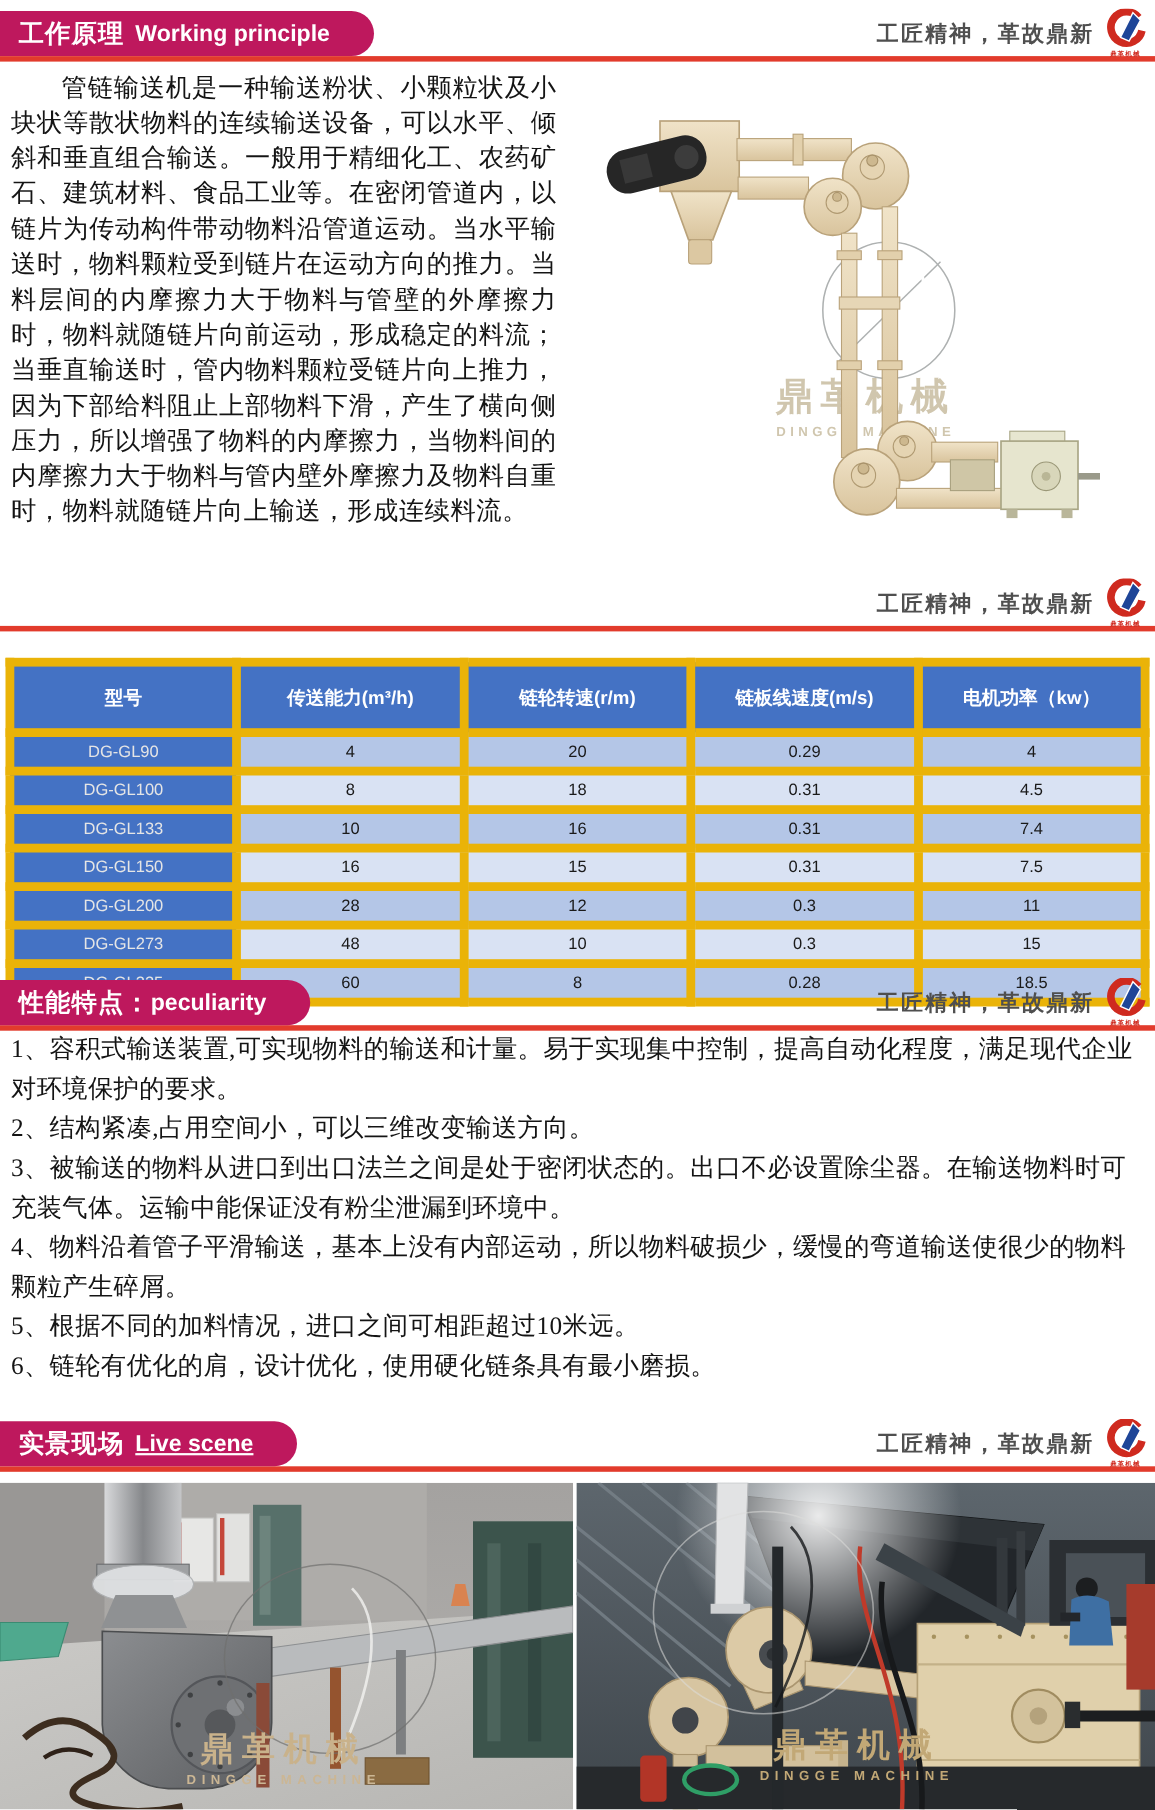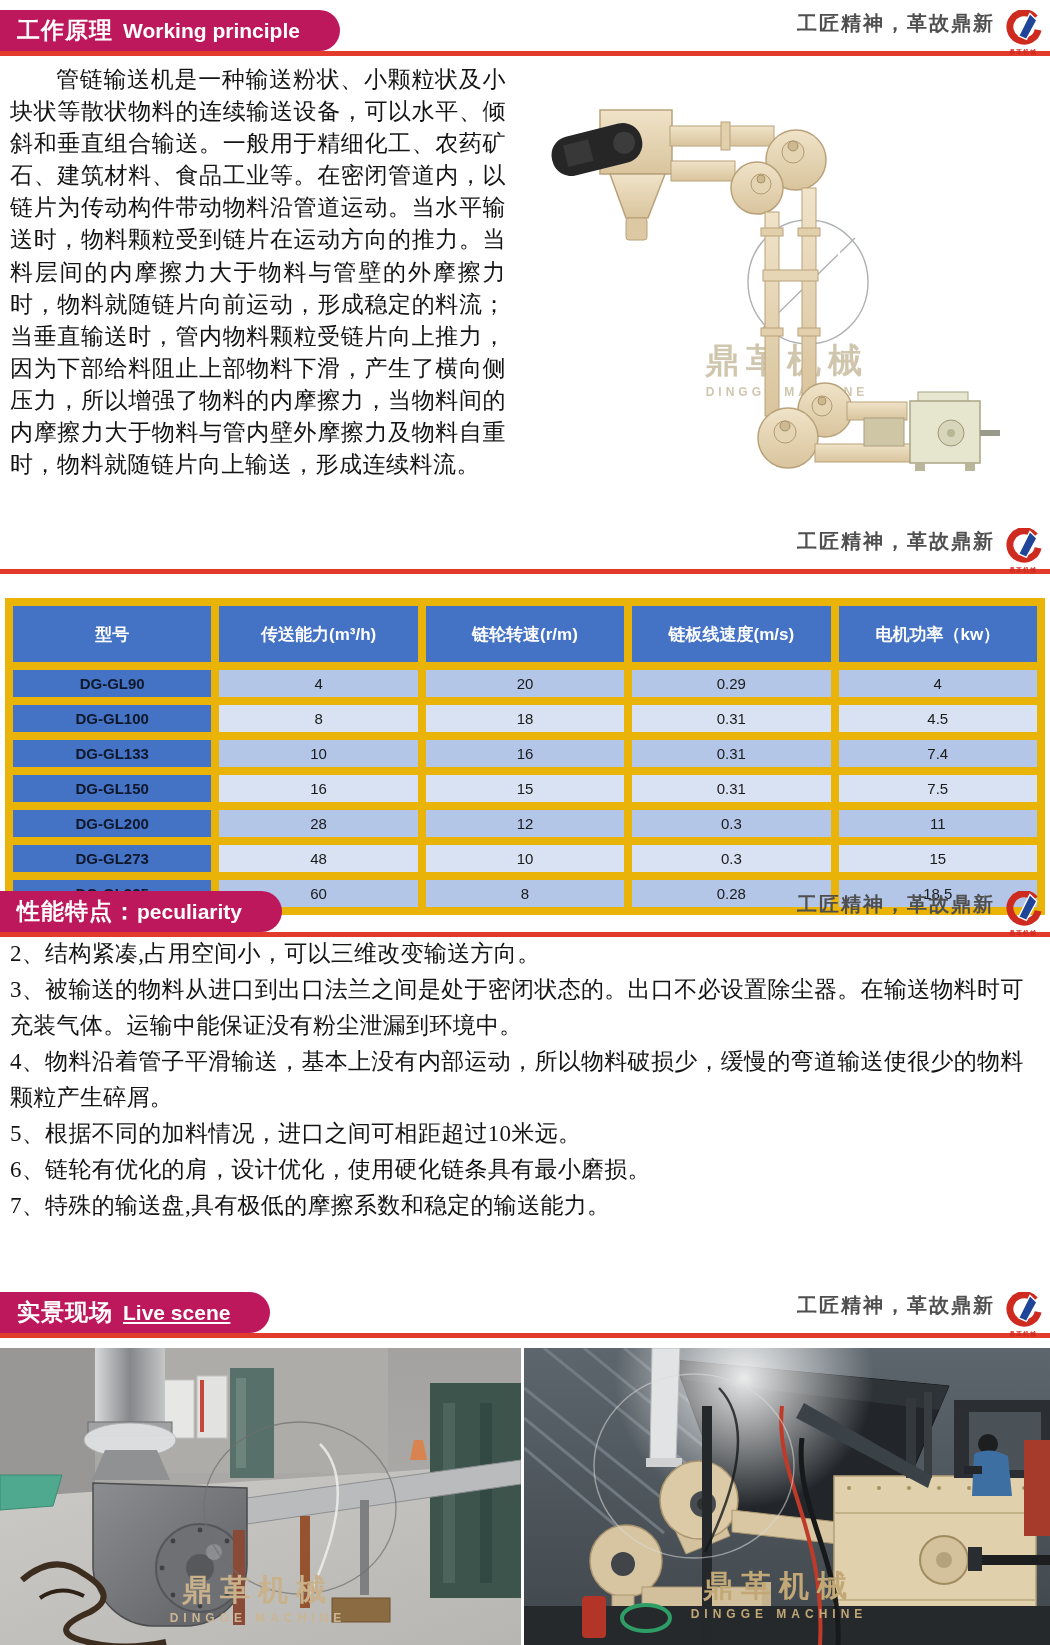--- a/index.html
+++ b/index.html
@@ -11,40 +11,40 @@
   .banner-row{position:absolute;left:0;width:1050px;height:46px;}
   .banner-line{position:absolute;left:0;bottom:0;width:100%;height:5px;background:#e23b2c;}
   .banner-tab{
     position:absolute;left:0;top:0;height:41px;background:#be185d;
     border-radius:0 24px 24px 0;display:flex;align-items:center;
     padding:0 40px 0 17px;color:#fff;white-space:nowrap;z-index:2;
   }
   .banner-zh{font-size:23px;font-weight:bold;letter-spacing:1px;}
   .banner-en{font-size:21px;font-weight:bold;margin-left:10px;}
   .banner-en.wide-gap{margin-left:10px;text-decoration:underline;}
-  .banner-right{position:absolute;right:8px;top:0;height:41px;display:flex;align-items:flex-start;gap:9px;}
+  .banner-right{position:absolute;right:8px;top:0;height:41px;display:flex;align-items:center;gap:9px;}
   .slogan{font-size:20px;font-weight:bold;color:#4f4f4f;letter-spacing:2px;}
   .logo{display:flex;flex-direction:column;align-items:center;line-height:1;}
   .logo svg{width:38px;height:38px;display:block;}
   .logo-caption{font-size:6px;color:#cf2a1f;font-weight:bold;letter-spacing:1px;margin-top:1px;}
   
   #principle-text{
     position:absolute;top:64px;left:10px;width:496px;
     font-family:"Liberation Serif","DejaVu Serif",serif;
     font-size:23px;line-height:32.1px;color:#141414;
     text-align:justify;text-indent:2em;letter-spacing:0.5px;
   }
   #principle-image{position:absolute;top:60px;left:525px;width:520px;height:440px;}
   #principle-image svg{width:100%;height:100%;display:block;}
   
   #param-table{position:absolute;top:598px;left:5px;width:1040px;border-collapse:collapse;table-layout:fixed;}
   #param-table th,#param-table td{border:8px solid #eab308;text-align:center;vertical-align:middle;padding:0;}
   #param-table thead th{height:56px;background:#4472c4;color:#ffffff;font-size:17px;font-weight:bold;}
   #param-table td{height:27px;font-size:15px;color:#1a1a1a;}
-  #param-table td.model{background:#4472c4;color:#0f172a;font-weight:bold;}
+  #param-table td.model{background:#4472c4;color:#e5e5e5;font-weight:normal;}
   tr.band-a td:not(.model){background:#b4c6e7;}
   tr.band-b td:not(.model){background:#d9e2f3;}
   
   #features{
     position:absolute;top:936px;left:10px;width:1032px;
     font-family:"Liberation Serif","DejaVu Serif",serif;
     font-size:23px;line-height:36px;color:#141414;letter-spacing:0.3px;
   }
   
   #photos{position:absolute;top:1348px;left:0;width:1050px;height:297px;display:flex;gap:3px;}
@@ -243,26 +243,26 @@
       <svg viewBox="0 0 44 44">
           <path d="M36 9 A16.5 16.5 0 1 0 39.5 23" fill="none" stroke="#cf2a1f" stroke-width="8"></path>
           <path d="M17 30 L30 4 L38 12 L26 34 Z" fill="#1e4598" stroke="#ffffff" stroke-width="1.5"></path>
         </svg>
       <span class="logo-caption">鼎革机械</span>
     </span>
   </div>
 </div>
 
 <div id="features">
+  <div>1、容积式输送装置,可实现物料的输送和计量。易于实现集中控制，提高自动化程度，满足现代企业对环境保护的要求。</div>
   <div>2、结构紧凑,占用空间小，可以三维改变输送方向。</div>
   <div>3、被输送的物料从进口到出口法兰之间是处于密闭状态的。出口不必设置除尘器。在输送物料时可充装气体。运输中能保证没有粉尘泄漏到环境中。</div>
   <div>4、物料沿着管子平滑输送，基本上没有内部运动，所以物料破损少，缓慢的弯道输送使很少的物料颗粒产生碎屑。</div>
   <div>5、根据不同的加料情况，进口之间可相距超过10米远。</div>
   <div>6、链轮有优化的肩，设计优化，使用硬化链条具有最小磨损。</div>
-  <div>7、特殊的输送盘,具有极低的摩擦系数和稳定的输送能力。</div>
 </div>
 
 <div class="banner-row" style="top:1292px;">
   <div class="banner-line"></div>
   <div class="banner-tab">
     <span class="banner-zh">实景现场</span>
     <span class="banner-en wide-gap">Live scene</span>
   </div>
   <div class="banner-right">
     <span class="slogan">工匠精神，革故鼎新</span>

